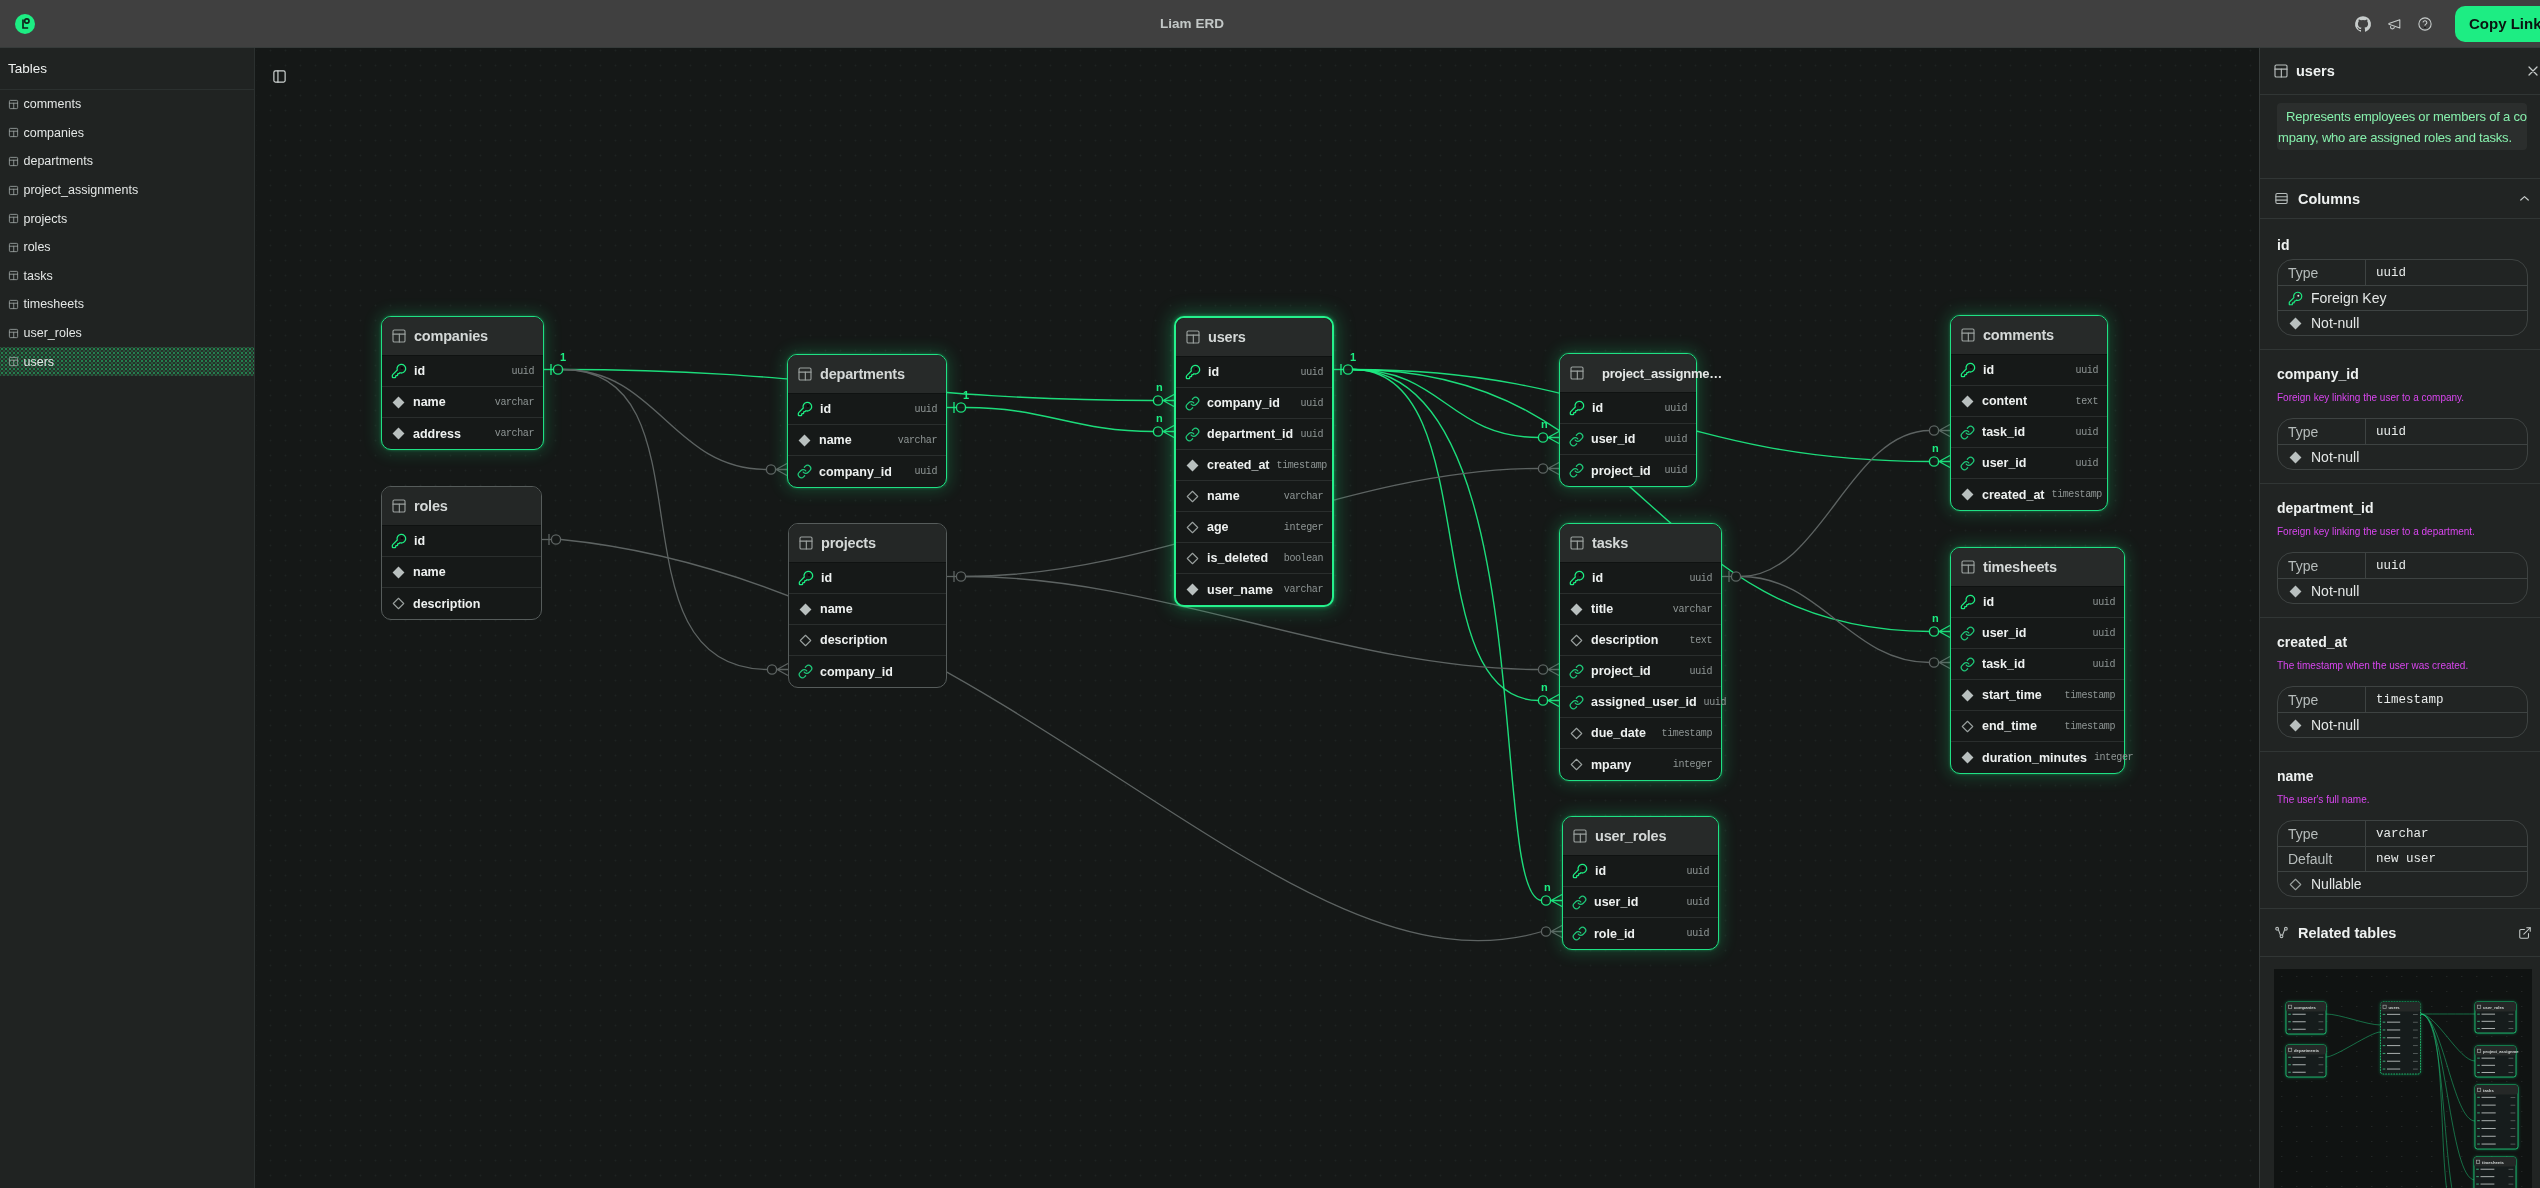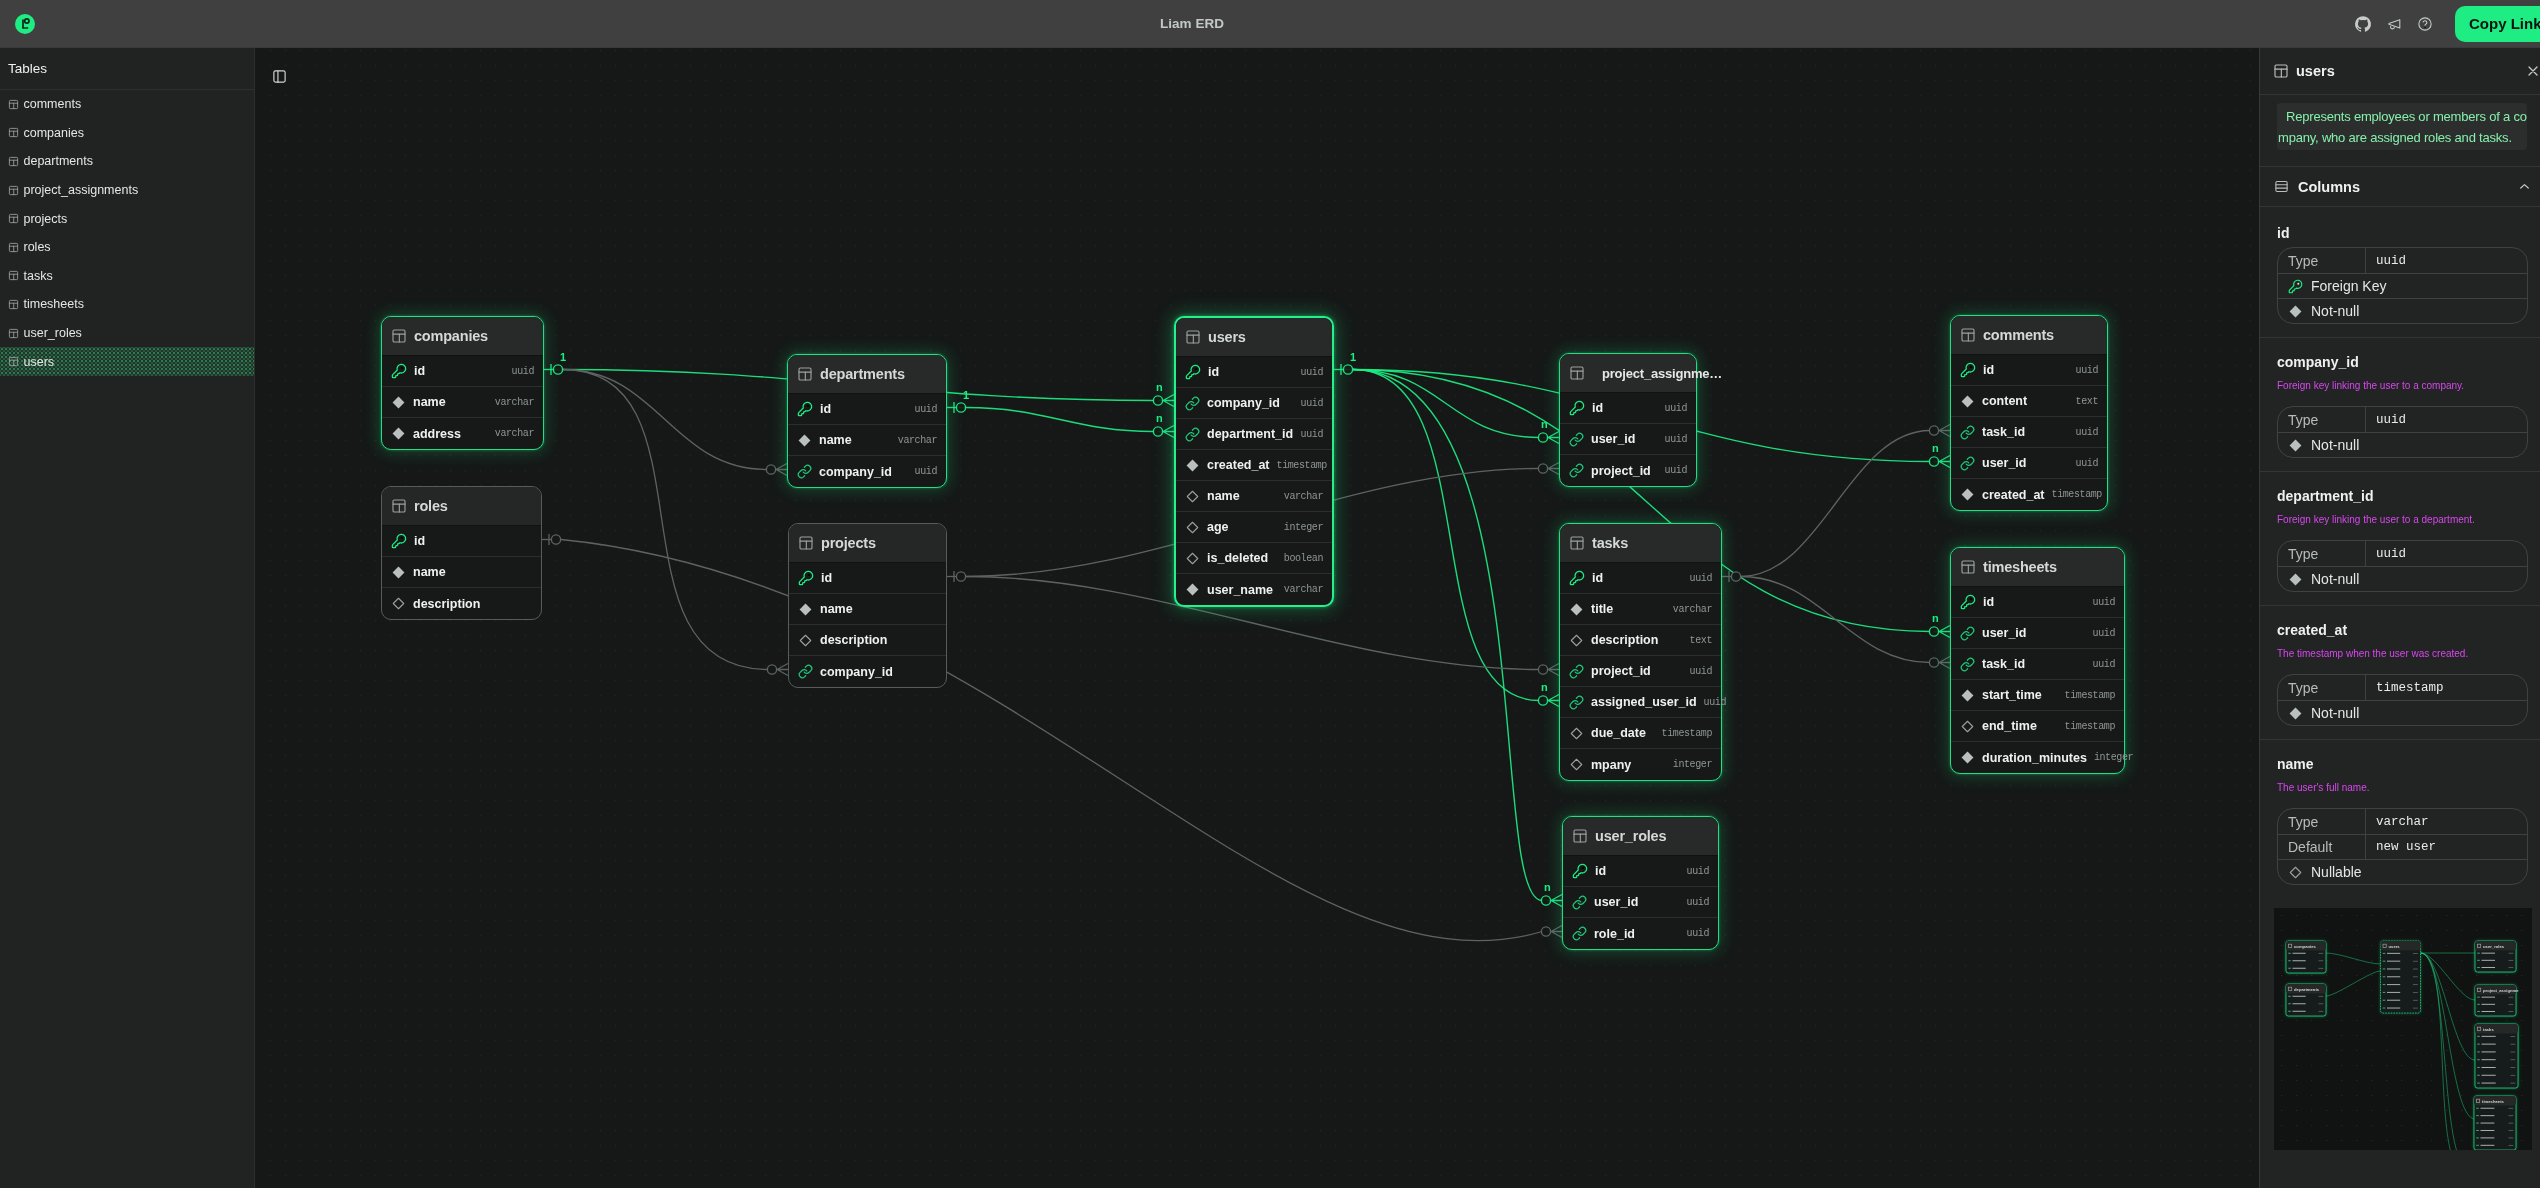--- a/index.html
+++ b/index.html
@@ -40,21 +40,21 @@
 .ri{flex:0 0 auto}
 #panel{position:absolute;left:2259px;top:48px;width:281px;height:1140px;background:#212423;
 border-left:1px solid #363b3a;z-index:25}
 .ph{height:47px;display:flex;align-items:center;gap:7px;padding:0 13px;border-bottom:1px solid #313635}
 .ph span{font-size:14.5px;font-weight:700;color:#eef1f0}
 .pright{margin-left:auto}
 .xwrap{margin-right:-14px;display:flex}
 .pdesc{margin:8px 13px 0 17px;height:47px;background:#2b2e2d;border-radius:4px;
 font-size:13px;letter-spacing:-0.2px;line-height:21px;color:#86efac;overflow:hidden;padding:2.5px 0 0 1px;white-space:nowrap}
 .ind{display:inline-block;width:8px}
-.psec{margin-top:16px;height:41px;display:flex;align-items:center;gap:9px;padding:0 8px 0 14px;
+.psec{margin-top:28px;height:41px;display:flex;align-items:center;gap:9px;padding:0 8px 0 14px;
 border-top:1px solid #313635;border-bottom:1px solid #313635}
 .psec span{font-size:14.5px;font-weight:700;color:#eef1f0}
 .psec.bt{margin-top:0;height:49px}
 .pcols{padding:18px 14px 9px 17px}
 .cname{font-size:14px;font-weight:700;color:#eef1f0;line-height:16px;margin-bottom:6px}
 .cdesc{font-size:10px;line-height:16px;color:#d946ef;margin:8px 0 12px;white-space:nowrap}
 .ptbl{border:1px solid #3e4342;border-radius:16px;width:251px}
 .prow{display:flex;min-height:25px}
 .prow.bt{border-top:1px solid #3e4342}
 .pk{width:88px;border-right:1px solid #3e4342;color:#b6bcbb;font-size:14px;
@@ -832,20 +832,34 @@
           <div class="prow bt">
             <div class="pa">
               <svg class="ri" width="15" height="15" viewBox="0 0 24 24" fill="none" stroke="none" stroke-width="0" stroke-linecap="round" stroke-linejoin="round">
                 <path d="M12 3.6 20.4 12 12 20.4 3.6 12Z" stroke="#9aa19f" stroke-width="1.7" fill="none"></path>
               </svg>
               <span>Nullable</span>
             </div>
           </div>
         </div>
       </div>
+    </div>
+<div class="psec bt">
+      <svg class="ri" width="15" height="15" viewBox="0 0 24 24" fill="none" stroke="#b9bfbe" stroke-width="1.7" stroke-linecap="round" stroke-linejoin="round">
+        <circle cx="5" cy="6" r="2.2"></circle>
+        <circle cx="19" cy="6" r="2.2"></circle>
+        <circle cx="12" cy="18" r="2.2"></circle>
+        <path d="M7 7.5 10.2 16M17 7.5 13.8 16"></path>
+      </svg>
+      <span>Related tables</span>
+      <svg class="pright" width="14" height="14" viewBox="0 0 24 24" fill="none" stroke="#c6cbca" stroke-width="1.8" stroke-linecap="round" stroke-linejoin="round">
+        <path d="M15 3h6v6"></path>
+        <path d="M10 14 21 3"></path>
+        <path d="M18 13v6a2 2 0 0 1-2 2H5a2 2 0 0 1-2-2V8a2 2 0 0 1 2-2h6"></path>
+      </svg>
     </div>
 <div class="pmini"><svg width="258" height="242" viewBox="0 0 258 242">
         <defs>
           <filter id="mglow" x="-40%" y="-40%" width="180%" height="180%">
             <feDropShadow dx="0" dy="0" stdDeviation="1.7" flood-color="#1ded83" flood-opacity="0.42"></feDropShadow>
           </filter>
           <pattern id="mdots" width="15" height="15" patternUnits="userSpaceOnUse">
             <rect width="15" height="15" fill="#101312"></rect>
             <rect x="7" y="7" width="1.4" height="1" fill="#222625"></rect>
           </pattern>

